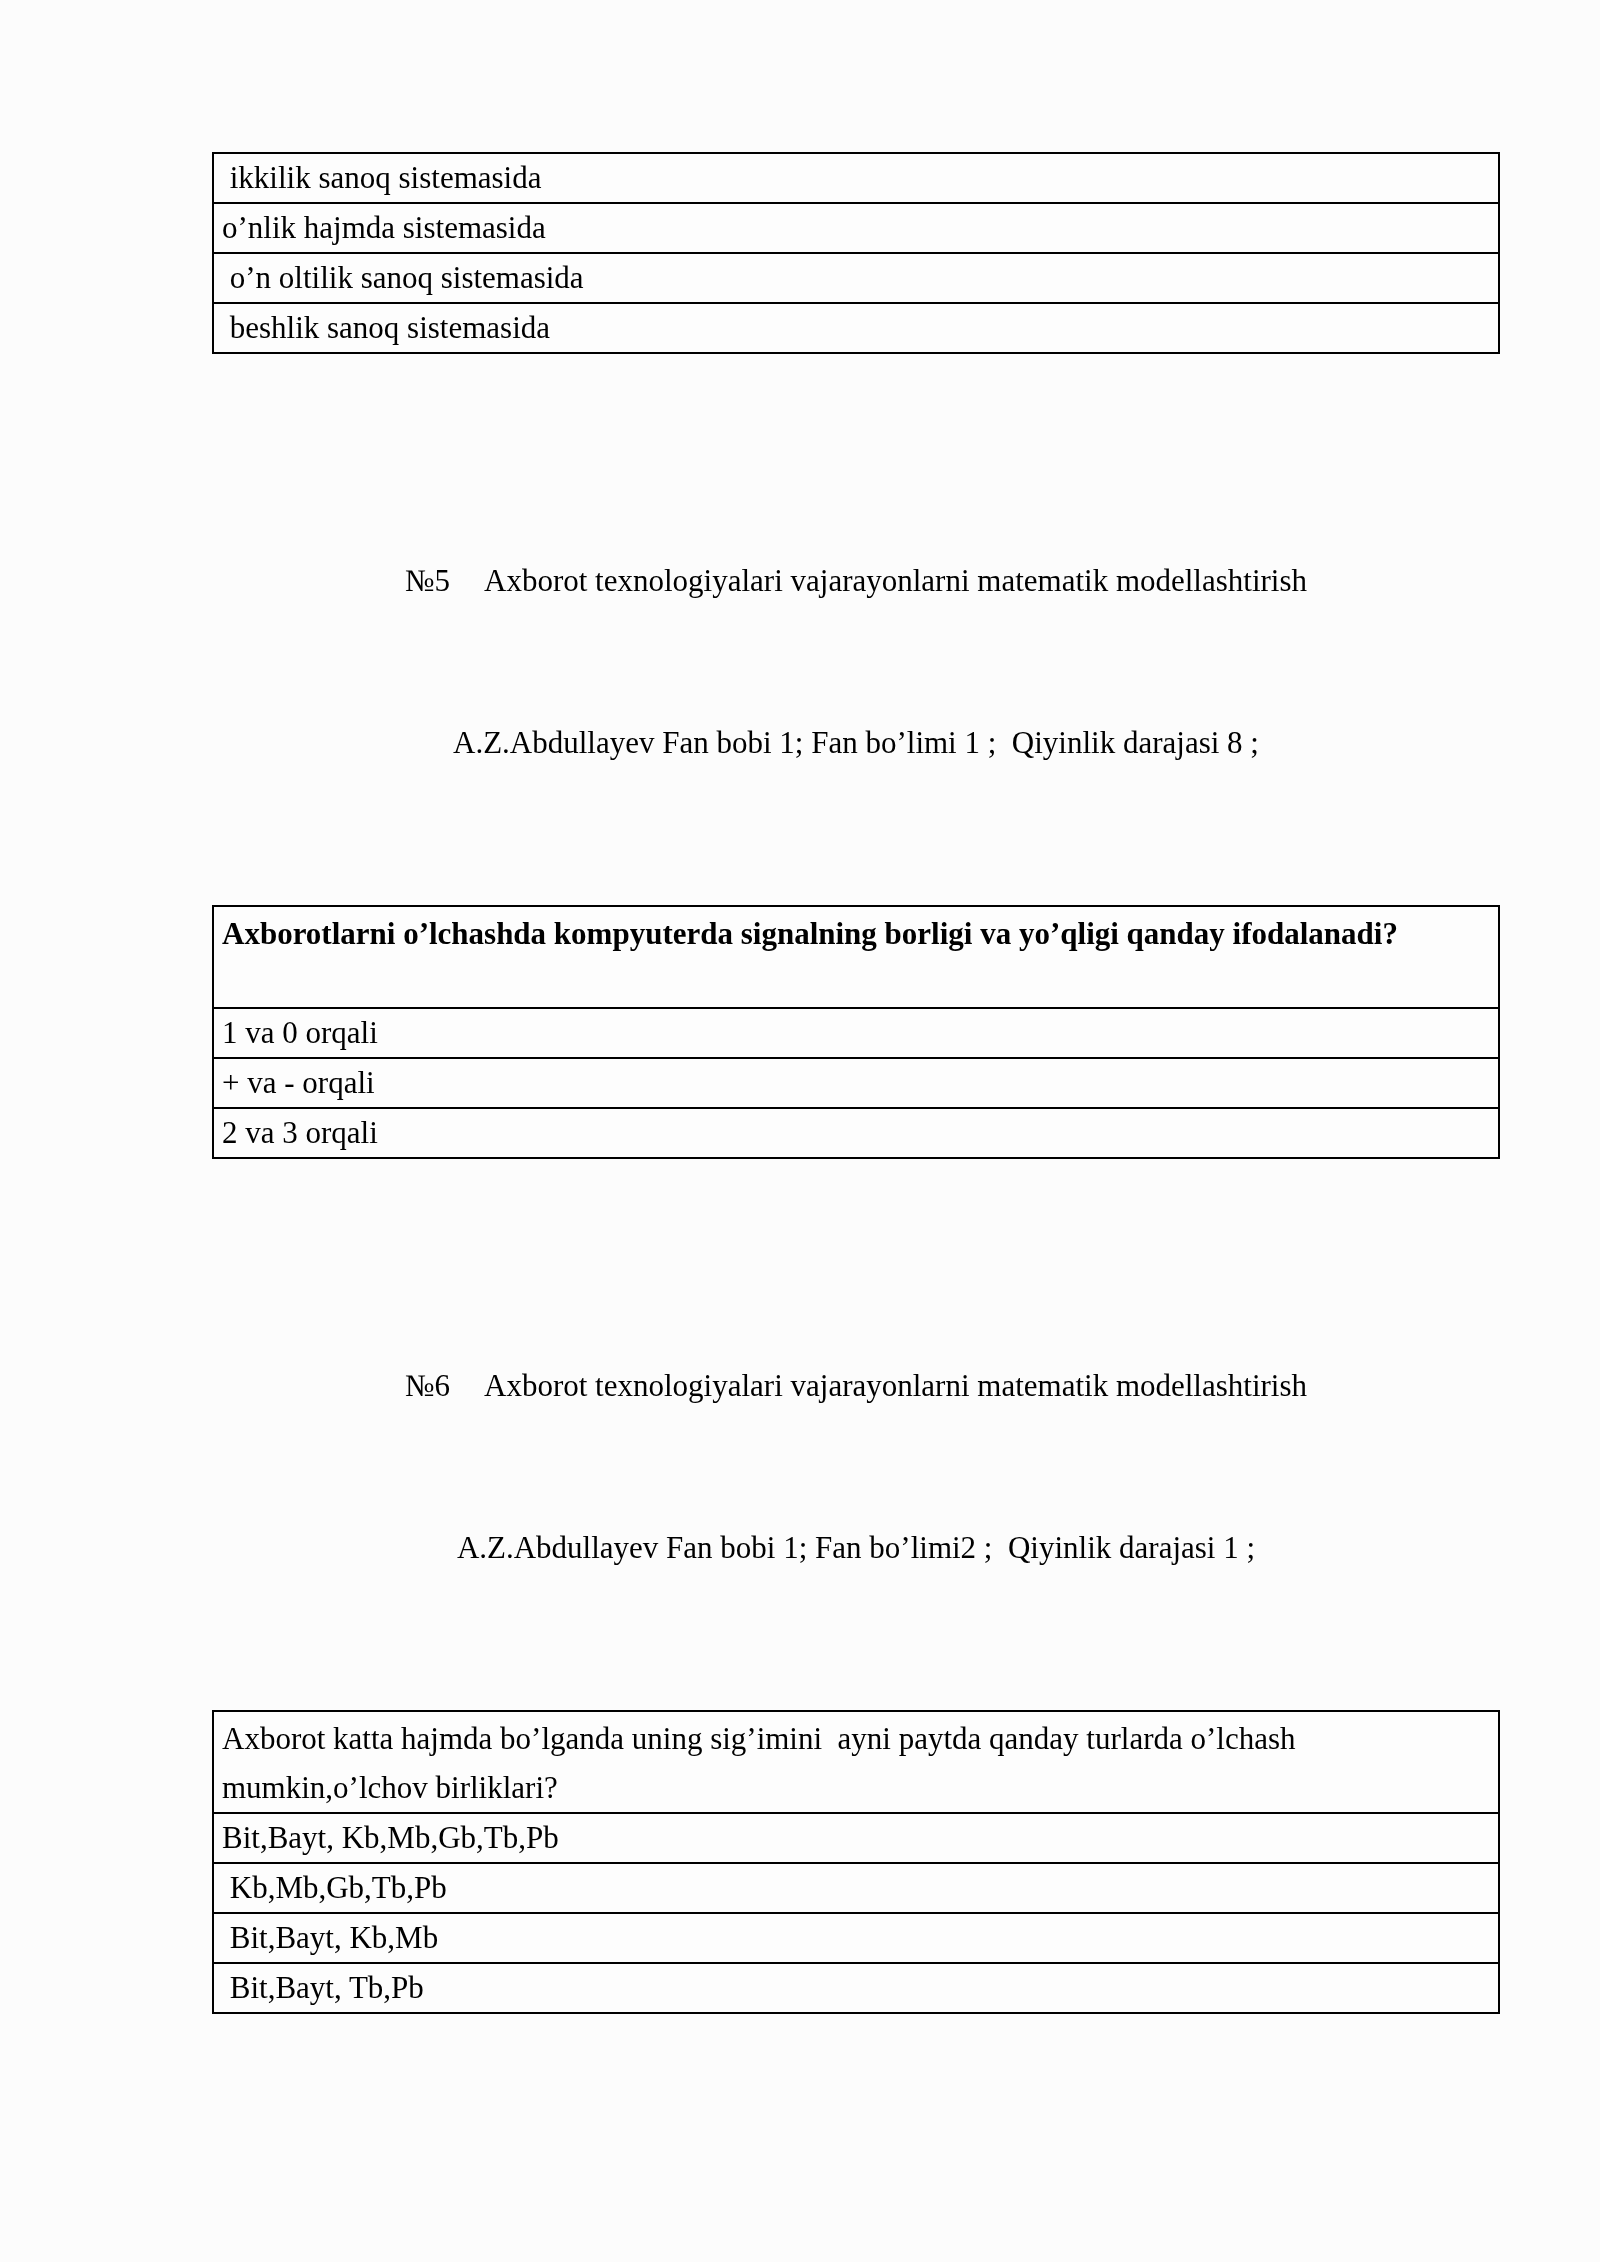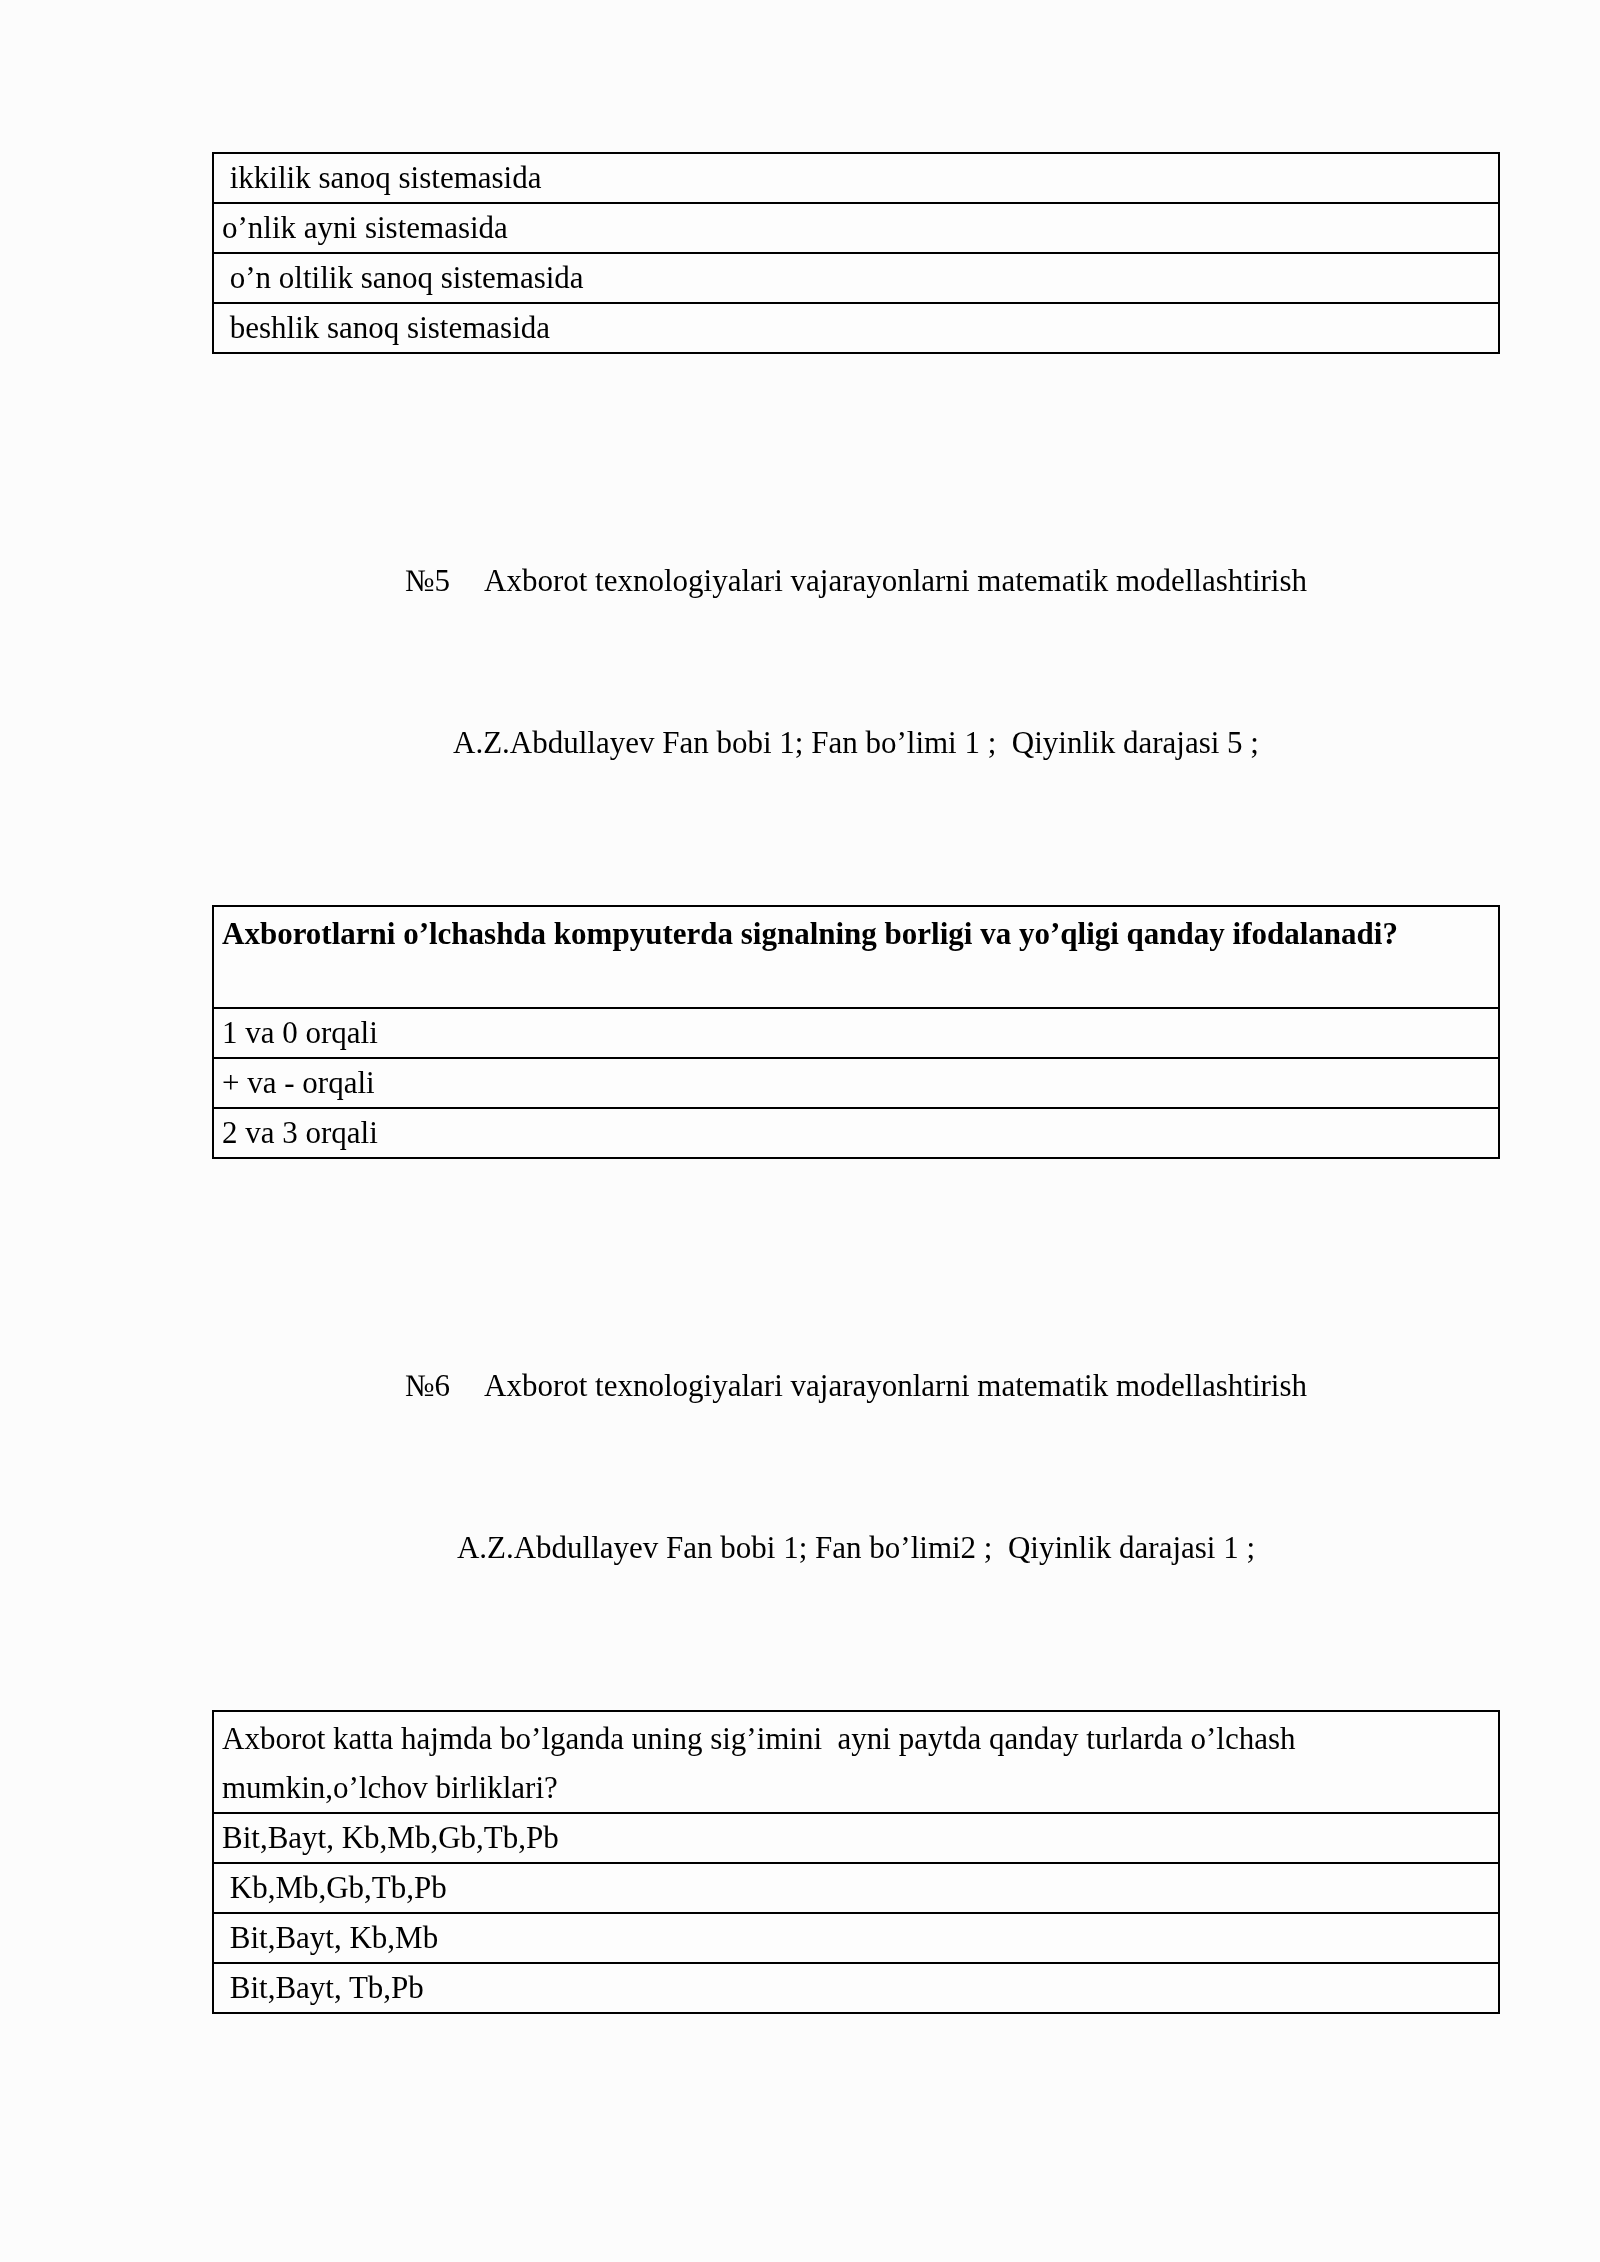--- a/index.html
+++ b/index.html
@@ -63,36 +63,36 @@
 <body style="background: rgb(252, 252, 252); color: rgb(0, 0, 0);">
 
 <div class="page">
 
   <table class="qtable">
     <tbody>
         <tr>
           <td class="option-cell" style="border-color: rgb(0, 0, 0);"> ikkilik sanoq sistemasida</td>
         </tr>
         <tr>
-          <td class="option-cell" style="border-color: rgb(0, 0, 0);">o’nlik ayni sistemasida</td>
+          <td class="option-cell" style="border-color: rgb(0, 0, 0);">o’nlik hajmda sistemasida</td>
         </tr>
         <tr>
           <td class="option-cell" style="border-color: rgb(0, 0, 0);"> o’n oltilik sanoq sistemasida</td>
         </tr>
         <tr>
           <td class="option-cell" style="border-color: rgb(0, 0, 0); border-radius: 14px;"> beshlik sanoq sistemasida</td>
         </tr>
       </tbody>
   </table>
 
   <div>
   <div>
     <div class="q-heading">
       <div><span class="q-num">№5</span><span>Axborot texnologiyalari vajarayonlarni matematik modellashtirish</span></div>
-      <div class="q-byline">A.Z.Abdullayev Fan bobi 1; Fan bo’limi 1 ;  Qiyinlik darajasi 5 ;</div>
+      <div class="q-byline">A.Z.Abdullayev Fan bobi 1; Fan bo’limi 1 ;  Qiyinlik darajasi 8 ;</div>
     </div>
     <table class="qtable">
       <tbody>
         <tr>
           <td class="question-cell" style="border-color: rgb(0, 0, 0); font-weight: bold;">Axborotlarni o’lchashda kompyuterda signalning borligi va yo’qligi qanday ifodalanadi?</td>
         </tr>
       <tr>
               <td class="option-cell" style="border-color: rgb(0, 0, 0);">1 va 0 orqali</td>
             </tr>
             <tr>

